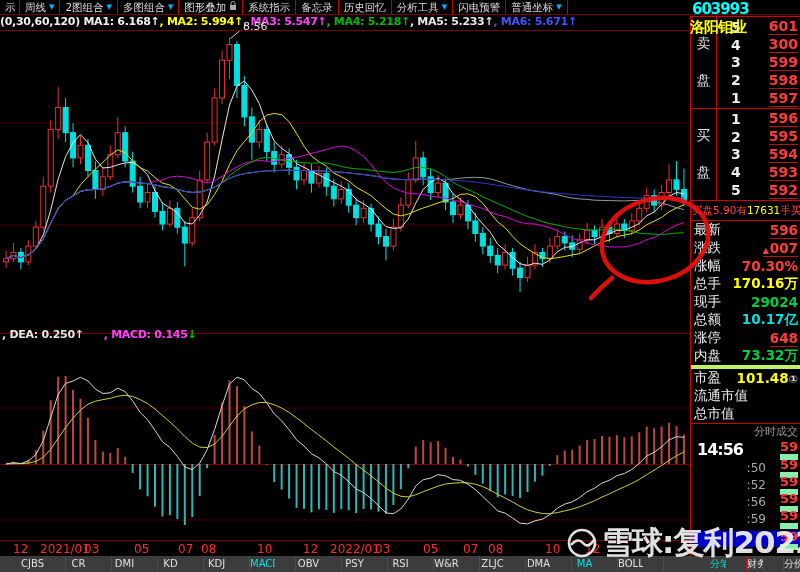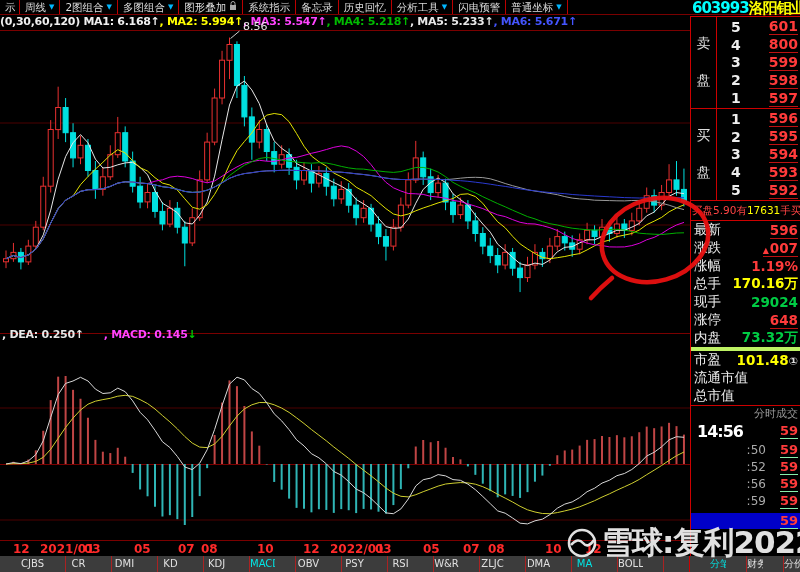--- a/index.html
+++ b/index.html
@@ -12,37 +12,37 @@
          border-right:1px solid #bb0000;white-space:nowrap;display:flex;align-items:center;gap:3px;cursor:default;}
   .mitem .dd{color:#00b7ff;font-size:7px;}
   #menu-first{max-width:9px;overflow:hidden;}
   #toolbtns{position:absolute;left:482px;top:0;height:14px;display:flex;gap:3px;align-items:center;}
   .tbtn{width:22px;height:12px;line-height:12px;text-align:center;font-size:10px;color:#ccc;
         background:#161616;border:1px solid #3a3a3a;box-sizing:border-box;}
   .tbtn.active{color:#ffe000;background:#3a3a22;border-color:#888;}
   .sqicon{width:14px;height:11px;border:1px solid #bbb;box-sizing:border-box;position:relative;background:#000;}
   .sqicon i{position:absolute;left:3px;top:3px;right:3px;bottom:3px;border:1px solid #bbb;}
   
-  #stockhdr{position:absolute;left:690px;top:0;width:110px;height:16px;z-index:30;display:flex;align-items:center;}
+  #stockhdr{position:absolute;left:690px;top:0;width:110px;height:16px;z-index:30;display:flex;flex-direction:column;}
   #badge{width:26px;height:15px;background:#ffd900;font-size:7px;font-weight:bold;line-height:7.5px;
          text-align:center;white-space:nowrap;overflow:hidden;}
   #code{color:#00ffff;font-size:15px;font-weight:bold;margin-left:2px;letter-spacing:-1px;}
   #sname{color:#ffff00;font-size:15px;font-weight:bold;letter-spacing:-1px;white-space:nowrap;}
   
   #maline{position:absolute;left:0;top:15px;width:690px;height:14px;font-size:11px;font-weight:bold;
           white-space:nowrap;overflow:hidden;z-index:5;letter-spacing:-0.3px;}
   #macdline{position:absolute;left:2px;top:328px;width:500px;height:13px;font-size:11px;font-weight:bold;
             white-space:nowrap;z-index:6;letter-spacing:-0.3px;}
   #peaklbl{position:absolute;left:243px;top:20px;font-size:11px;color:#e8e8e8;z-index:6;}
   
   #main-svg{position:absolute;left:0;top:30px;z-index:2;}
   #macd-svg{position:absolute;left:0;top:345px;z-index:2;}
   
   #dates{position:absolute;left:0;top:540px;width:690px;height:16px;border-top:1px solid #7a0000;z-index:4;}
-  #dates span{position:absolute;top:1px;color:#ff2a2a;font-weight:bold;font-size:12px;white-space:nowrap;}
+  #dates span{position:absolute;top:1px;color:#ff2a2a;font-weight:normal;font-size:12px;white-space:nowrap;}
   
   #tabbar{position:absolute;left:0;top:556px;width:800px;height:16px;background:#3c3c3c;display:flex;z-index:10;}
   #ltabs{width:690px;display:flex;}
   #rtabs{width:110px;display:flex;border-left:1px solid #cc0000;}
   .tab{flex:1;text-align:center;font-size:10px;line-height:16px;color:#e0e0e0;border-left:1px solid #aa2222;
        white-space:nowrap;overflow:hidden;cursor:default;margin-left:20px;}
   .tab:first-child{border-left:none;}
   .tab.active{color:#00e5e5;}
   
   #rpanel{position:absolute;left:690px;top:16px;width:110px;height:540px;background:#000;
@@ -62,21 +62,21 @@
   .slabel{color:#eee;font-size:13.5px;white-space:nowrap;text-align:center;}
   .sval{font-size:13.5px;font-weight:bold;white-space:nowrap;}
   .sval.u{border-bottom:1px solid #bb1111;}
   .sarrow{font-size:8px;margin-right:1px;}
   .ssuffix{color:#ddd;font-size:11px;}
   #stats2{border-top:4px solid #bef264;}
   #tickerhdr{height:15px;border-top:1px solid #cc0000;color:#999;font-size:11px;line-height:15px;
              text-align:right;padding-right:2px;white-space:nowrap;overflow:hidden;}
   #clockrow{height:20px;display:flex;justify-content:space-between;align-items:center;padding:0 2px 0 6px;}
   #clock{color:#fff;font-size:16px;font-weight:bold;letter-spacing:-1px;}
-  .tprice{color:#ff3b3b;font-size:13px;font-weight:bold;border-bottom:1px solid #86efac;}
+  .tprice{color:#ff3b3b;font-size:13px;font-weight:bold;border-bottom:6px solid #86efac;}
   .trow{height:17px;display:flex;justify-content:flex-end;align-items:center;gap:14px;padding:0 2px;}
   .ttime{color:#aaa;font-size:12px;}
   #selrow{height:16px;margin-top:4px;background:#0000c8;display:flex;justify-content:flex-end;
           align-items:center;padding:0 2px;}
   
   #circle-svg{position:absolute;left:560px;top:180px;z-index:40;pointer-events:none;}
   #watermark{position:absolute;left:566px;top:522px;z-index:50;display:flex;align-items:center;gap:4px;
              pointer-events:none;opacity:0.93;}
   #wm-text{color:#f2f2f2;font-size:31px;font-weight:bold;white-space:nowrap;letter-spacing:-1px;}
 </style>
@@ -504,21 +504,21 @@
             <div>卖</div>
             <div>盘</div>
           </div>
         <div class="brows" id="asks">
             <div class="brow">
               <span class="lvl">5</span>
               <span class="bpx">601</span>
             </div>
             <div class="brow">
               <span class="lvl">4</span>
-              <span class="bpx">800</span>
+              <span class="bpx">300</span>
             </div>
             <div class="brow">
               <span class="lvl">3</span>
               <span class="bpx">599</span>
             </div>
             <div class="brow">
               <span class="lvl">2</span>
               <span class="bpx">598</span>
             </div>
             <div class="brow">
@@ -561,29 +561,33 @@
         <div class="srow">
           <span class="slabel">最新</span>
           <span class="sval u" style="color: rgb(255, 59, 59);">596</span>
         </div>
         <div class="srow">
           <span class="slabel">涨跌</span>
           <span class="sval u" style="color: rgb(255, 59, 59);"><span class="sarrow">▲</span>007</span>
         </div>
         <div class="srow">
           <span class="slabel">涨幅</span>
-          <span class="sval" style="color: rgb(255, 59, 59);">1.19%</span>
+          <span class="sval" style="color: rgb(255, 59, 59);">70.30%</span>
         </div>
         <div class="srow">
           <span class="slabel">总手</span>
           <span class="sval" style="color: rgb(255, 255, 0); text-align: right;">170.16万</span>
         </div>
         <div class="srow">
           <span class="slabel">现手</span>
           <span class="sval" style="color: rgb(0, 204, 68);">29024</span>
+        </div>
+        <div class="srow">
+          <span class="slabel">总额</span>
+          <span class="sval" style="color: rgb(0, 224, 224);">10.17亿</span>
         </div>
         <div class="srow">
           <span class="slabel">涨停</span>
           <span class="sval u" style="color: rgb(255, 59, 59);">648</span>
         </div>
         <div class="srow">
           <span class="slabel">内盘</span>
           <span class="sval" style="color: rgb(0, 204, 68);">73.32万</span>
         </div>
       </div>

